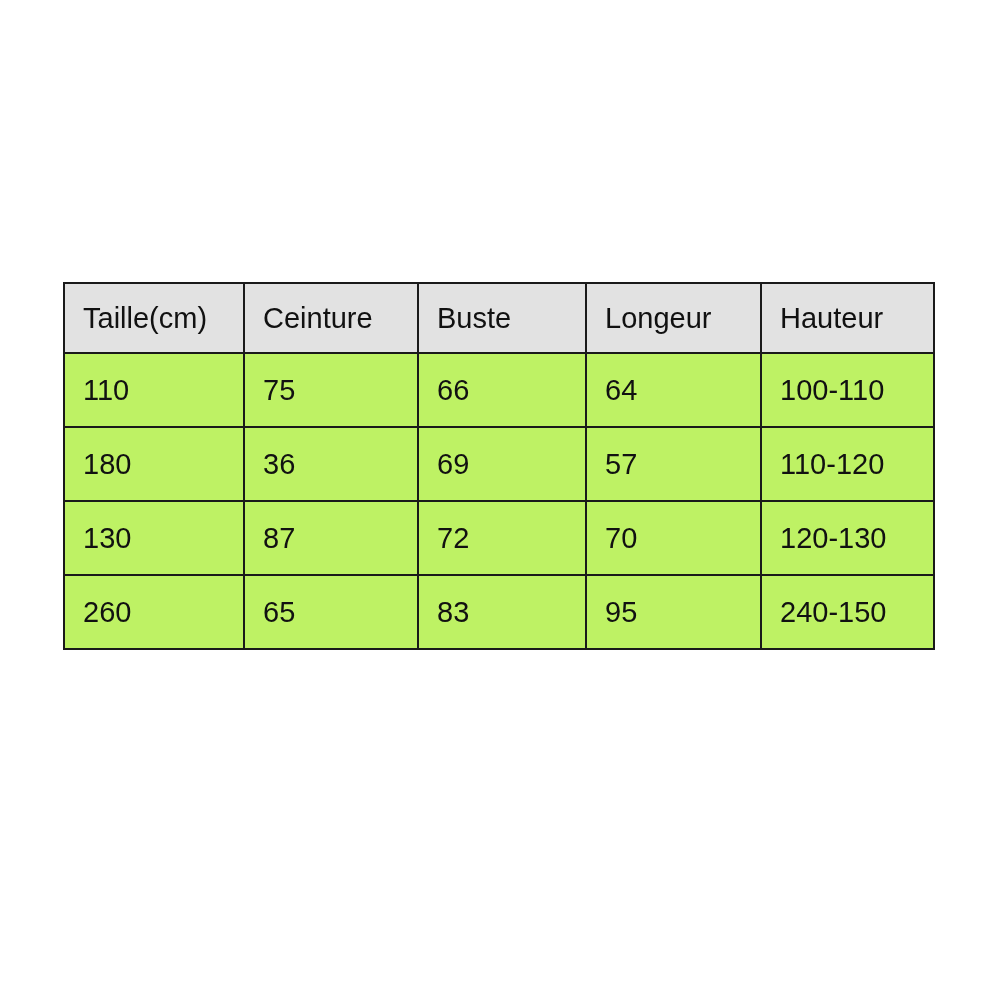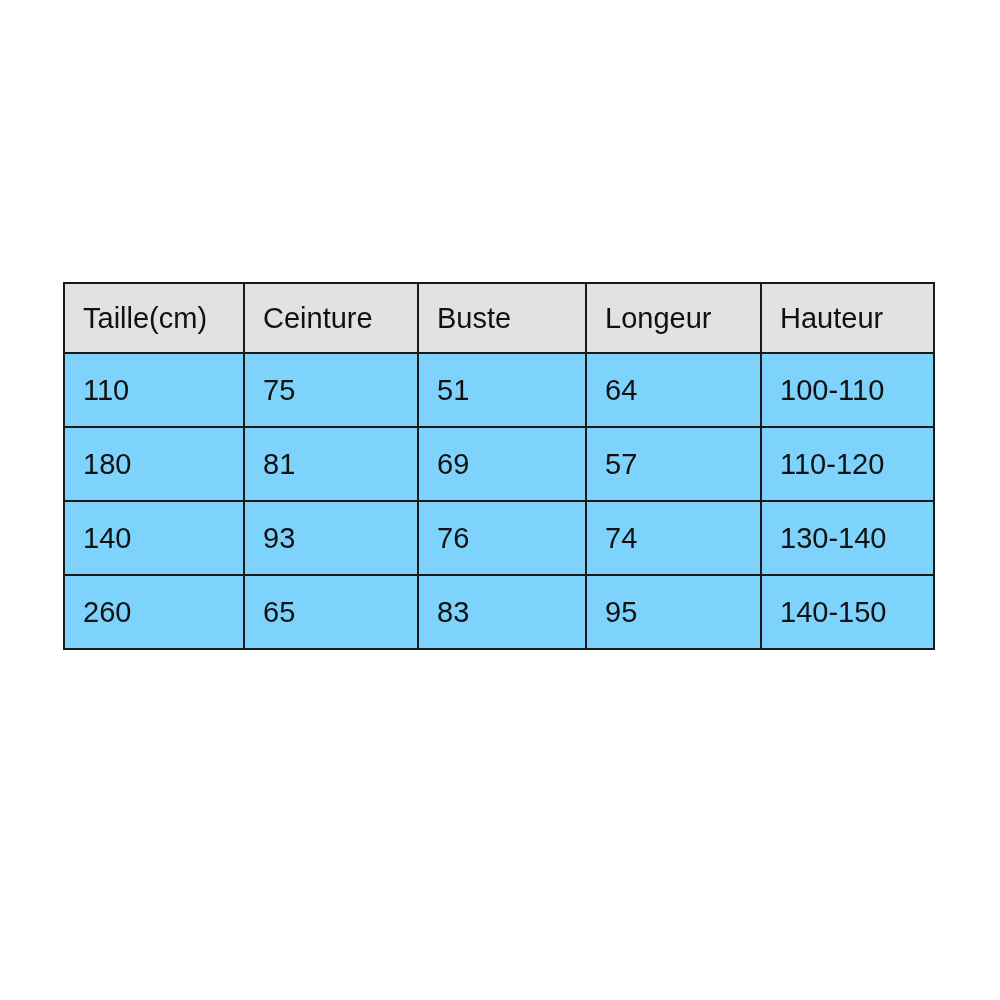--- a/index.html
+++ b/index.html
@@ -38,21 +38,21 @@
     padding: 0 0 0 18px;
     font-weight: 400;
     white-space: nowrap;
     overflow: hidden;
   }
   table.size-chart th {
     background: #e2e2e2;
     height: 68px;
   }
   table.size-chart td {
-    background: #7dd3fc;
+    background: #bef264;
     height: 72px;
   }
 </style>
 </head>
 <body>
 
 <div class="page">
   <table class="size-chart">
     <colgroup>
       <col class="c1">
@@ -67,40 +67,40 @@
         <th>Ceinture</th>
         <th>Buste</th>
         <th>Longeur</th>
         <th>Hauteur</th>
       </tr>
     </thead>
     <tbody>
       <tr>
         <td>110</td>
         <td>75</td>
-        <td>51</td>
+        <td>66</td>
         <td>64</td>
         <td>100-110</td>
       </tr>
       <tr>
         <td>180</td>
-        <td>81</td>
+        <td>36</td>
         <td>69</td>
         <td>57</td>
         <td>110-120</td>
       </tr>
       <tr>
-        <td>140</td>
-        <td>93</td>
-        <td>76</td>
-        <td>74</td>
-        <td>130-140</td>
+        <td>130</td>
+        <td>87</td>
+        <td>72</td>
+        <td>70</td>
+        <td>120-130</td>
       </tr>
       <tr>
         <td>260</td>
         <td>65</td>
         <td>83</td>
         <td>95</td>
-        <td>140-150</td>
+        <td>240-150</td>
       </tr>
     </tbody>
   </table>
 </div>
 
 </body></html>

